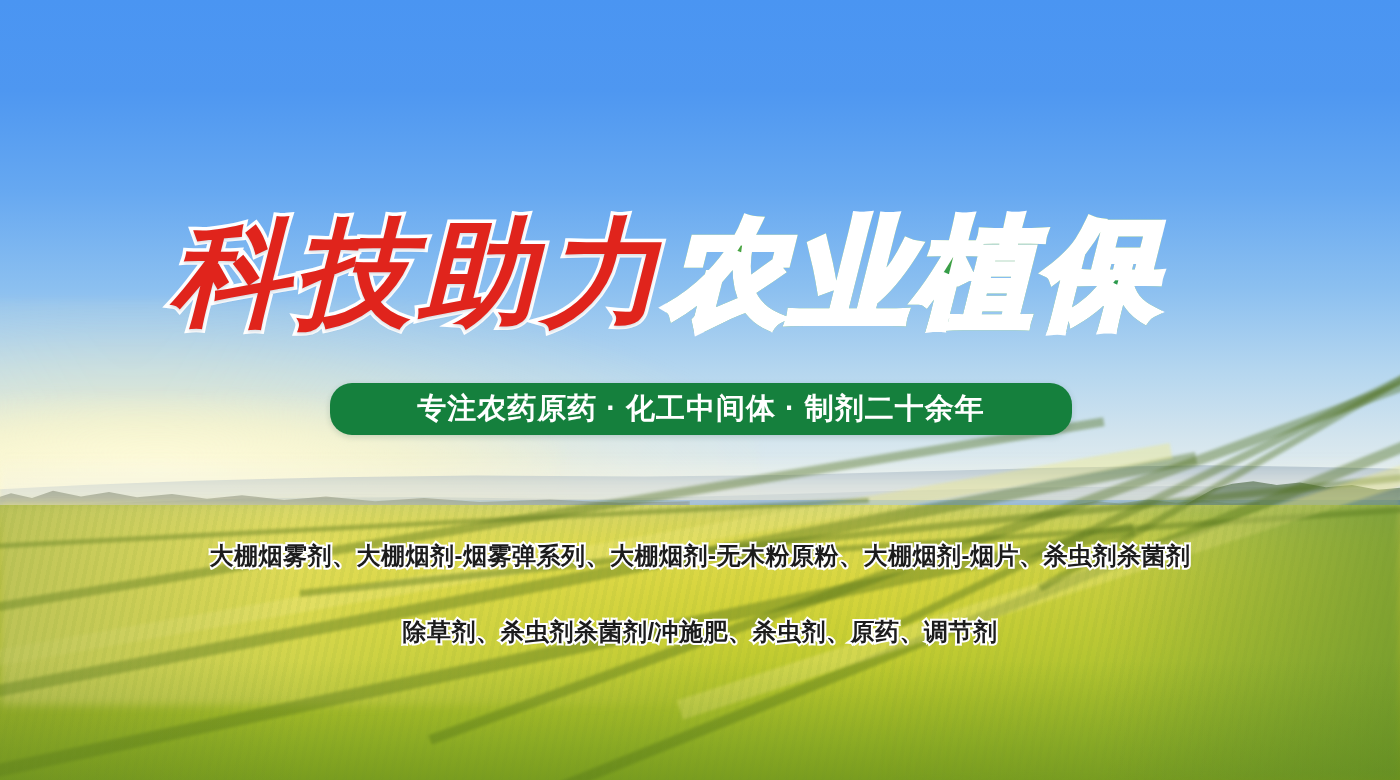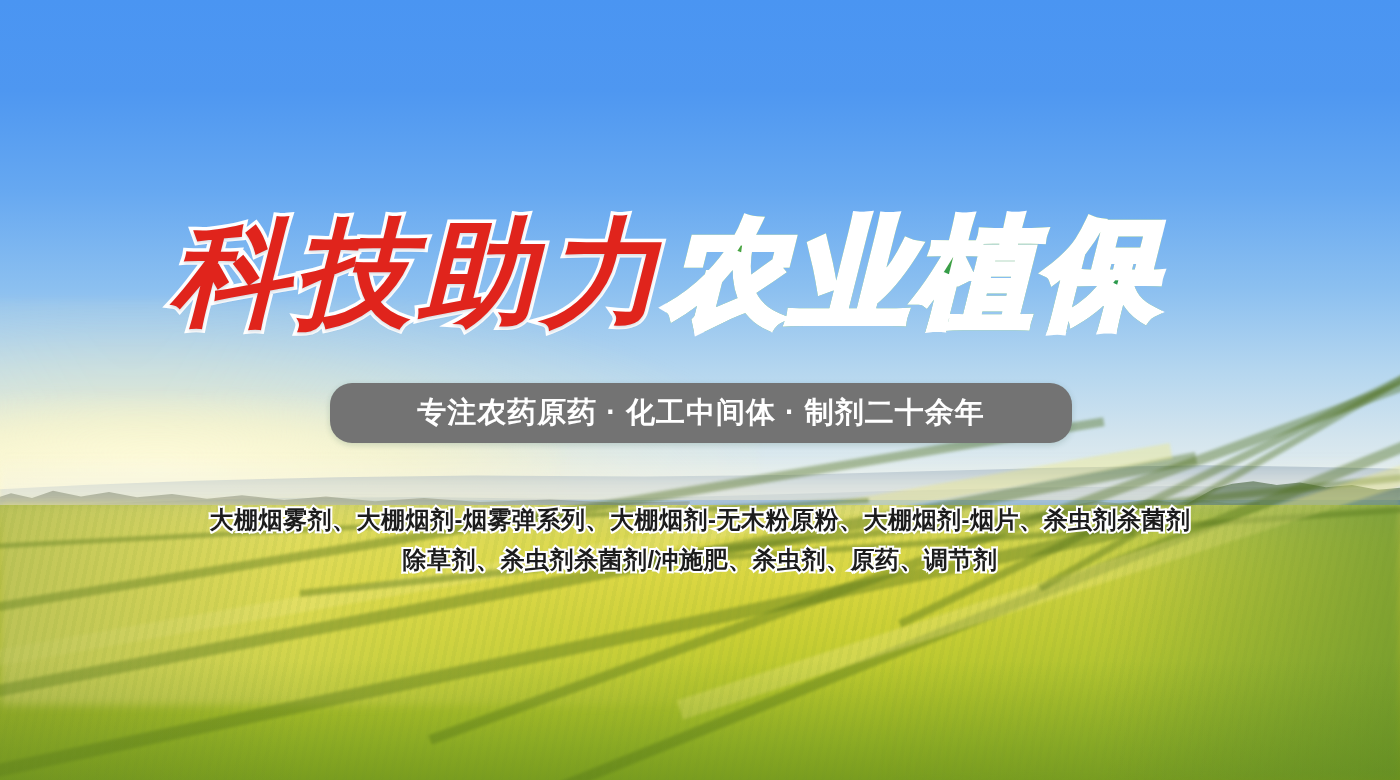--- a/index.html
+++ b/index.html
@@ -171,22 +171,22 @@
     -webkit-background-clip:text;
     background-clip:text;
     -webkit-text-fill-color:transparent;
     -webkit-text-stroke:7px #ffffff;
     paint-order:stroke fill;
   }
 
   
   .pill {
     position:absolute; left:330px; top:383px;
-    width:742px; height:60px;
-    background:#737373;
+    width:742px; height:52px;
+    background:#15803d;
     border-radius:22px;
     display:flex; align-items:center; justify-content:center;
     box-shadow:0 2px 6px rgba(20,70,50,.18);
   }
   .pill-text {
     color:#ffffff;
     font-size:29px;
     font-weight:700;
     letter-spacing:1px;
     white-space:nowrap;
@@ -201,20 +201,21 @@
   .prod-line {
     font-size:24px;
     font-weight:700;
     color:#1c1c1c;
     letter-spacing:.5px;
     line-height:40px;
     white-space:nowrap;
     -webkit-text-stroke:4px #ffffff;
     paint-order:stroke fill;
     text-shadow:0 1px 1px rgba(255,255,255,.55);
+    margin-top:36px;
   }
 </style>
 </head>
 <body>
 
 <div class="banner">
 
   <div class="sky"></div>
   <div class="sun-haze"></div>
   <div class="sun-haze2"></div>

